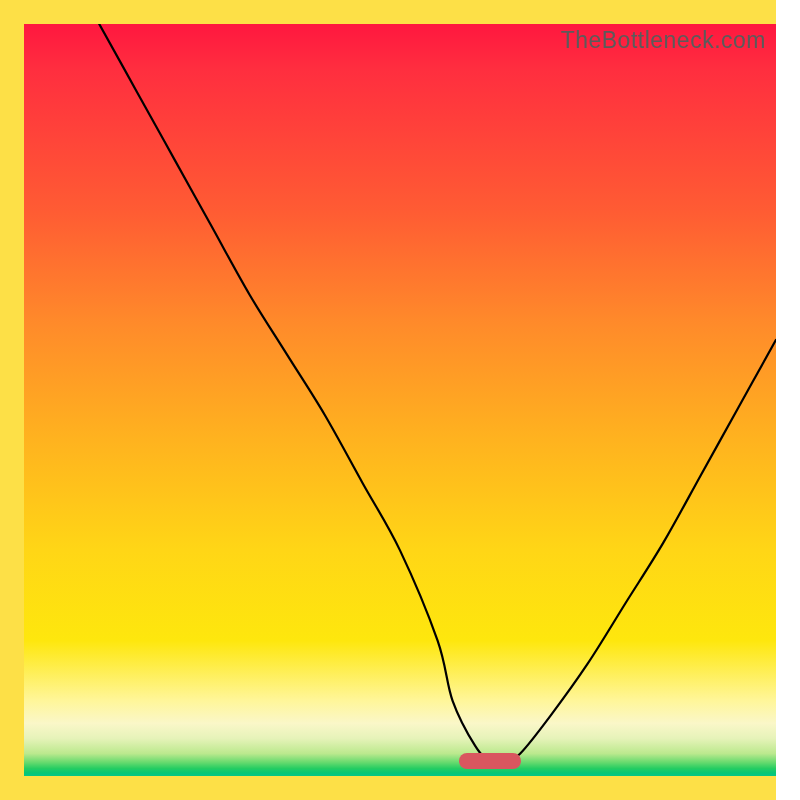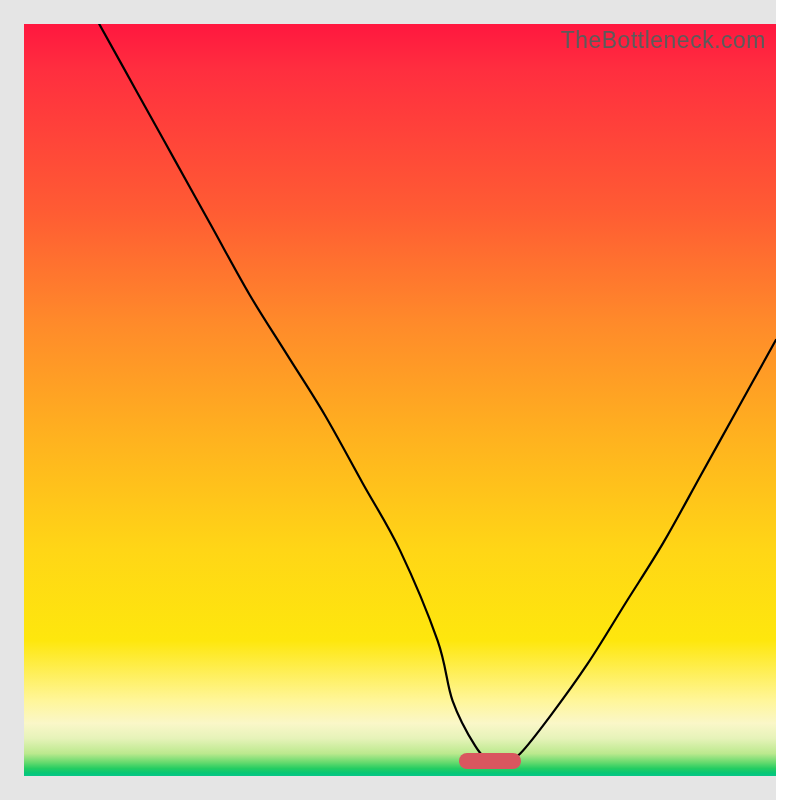--- a/index.html
+++ b/index.html
@@ -7,21 +7,21 @@
     padding: 0;
     width: 800px;
     height: 800px;
     overflow: hidden;
     font-family: Arial, Helvetica, sans-serif;
   }
   .frame {
     position: relative;
     width: 776px;
     height: 800px;
-    background: #e5e5e5;
+    background: #fde047;
   }
   .inner {
     position: absolute;
     left: 24px;
     top: 24px;
     width: 752px;
     height: 752px;
     overflow: hidden;
   }
   

